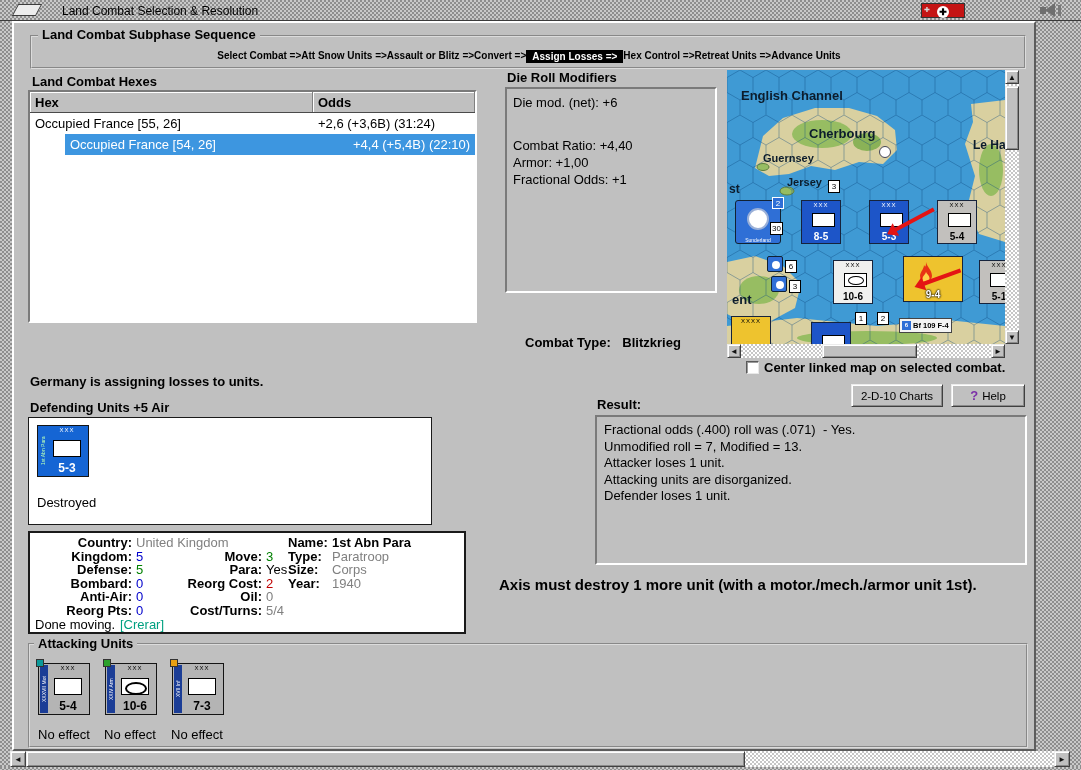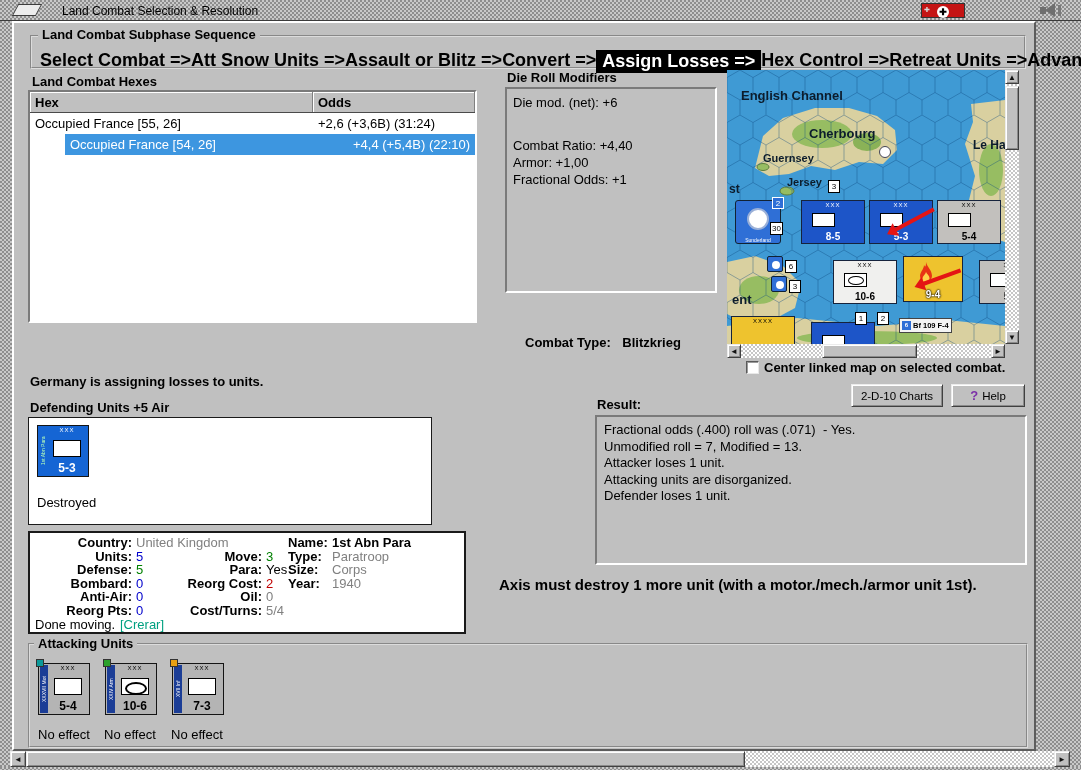--- a/index.html
+++ b/index.html
@@ -42,21 +42,21 @@
 
   
   .sbtn { position:absolute; background:#c0c0c0; border:1px solid; border-color:#ececec #404040 #404040 #ececec;
       box-shadow:inset 1px 1px 0 #ffffff, inset -1px -1px 0 #8a8a8a;
       display:flex; align-items:center; justify-content:center; font-size:8px; color:#111; }
   .sthumb { position:absolute; background:#c0c0c0; border:1px solid; border-color:#ececec #404040 #404040 #ececec;
       box-shadow:inset 1px 1px 0 #ffffff, inset -1px -1px 0 #8a8a8a; }
   .strack { position:absolute; }
 
   
-  .seq-row { position:absolute; display:flex; justify-content:space-between; font-weight:bold; font-size:18px; white-space:nowrap; }
+  .seq-row { position:absolute; display:flex; justify-content:center; font-weight:bold; font-size:10px; white-space:nowrap; }
   .phase.active { background:#000; color:#fff; padding:1px 6px; }
 
   
   .lc-table { position:absolute; background:#fff; overflow:hidden; }
   .thead { display:grid; grid-template-columns:283px 1fr; height:21px; background:#c0c0c0;
            border-bottom:1px solid #4a4a4a; font-weight:bold; }
   .th { padding:3px 0 0 5px; border-right:1px solid #808080; box-shadow:inset 1px 1px 0 #fff; white-space:nowrap; }
   .trow { display:grid; grid-template-columns:283px 1fr; height:21px; }
   .trow .td { padding:3px 0 15px 5px; white-space:nowrap; overflow:hidden; }
   .trow.selected { background:#3d96e0; color:#fff;margin-left:35px; }
@@ -105,21 +105,21 @@
   .counter.def { background:#1565d4; color:#fff; }
   .counter.def .stripe { color:#b8ffb8; }
   .counter.axis { background:#b4b4b4; color:#000; }
   .counter.axis .stripe { background:#1b3d96; color:#fff; }
   .udot { position:absolute; width:8px; height:8px; border:1px solid #333; z-index:3; }
 
   
   .map { position:absolute; left:727px; top:70px; width:292px; height:288px; }
   .mapview { position:absolute; left:0; top:0; width:278px; height:274px; overflow:hidden; background:#3f9ad4; }
   .mlabel { position:absolute; font-weight:bold; color:#0c1c2c; z-index:2; white-space:nowrap; }
-  .mc { position:absolute; width:64px; height:44px; border:1px solid #16233c; z-index:3; }
+  .mc { position:absolute; width:40px; height:44px; border:1px solid #16233c; z-index:3; }
   .mc .msize { position:absolute; top:1px; left:0; right:0; text-align:center; font-size:6px; line-height:6px; letter-spacing:1px; }
   .mc .msym { position:absolute; left:10px; top:12px; width:23px; height:14px; background:#fff; border:1px solid #000; }
   .msym-arm::after { content:""; position:absolute; left:3px; top:2px; width:14px; height:7px;
       border:1.5px solid #000; border-radius:50%; }
   .mc .mval { position:absolute; bottom:1px; left:0; right:0; text-align:center; font-size:10px; font-weight:bold; line-height:11px; }
   .mc.blue { background:#1d55c8; color:#fff; }
   .mc.gray { background:#c2c0bd; color:#000; }
   .mc.white { background:#f0f0ee; color:#000; }
   .mc.yellow { background:#eec32e; color:#000; }
   .mc.yellow .mval { color:#fff; text-shadow:0 0 2px #000, 0 0 2px #000; }
@@ -344,21 +344,21 @@
   </div>
 
   <div class="whitebox" style="left:28px;top:531px;width:438px;height:103px;padding:2px 0 0 5px">
     <div class="ib-row">
       <span class="l1">Country:</span>
       <span class="v1 c-gray">United Kingdom</span>
       <span class="l3">Name:</span>
       <span class="v3" style="font-weight:bold">1st Abn Para</span>
     </div>
     <div class="ib-row">
-      <span class="l1">Units:</span>
+      <span class="l1">Kingdom:</span>
       <span class="v1 c-blue">5</span>
       <span class="l2">Move:</span>
       <span class="v2 c-green">3</span>
       <span class="l3">Type:</span>
       <span class="v3 c-gray">Paratroop</span>
     </div>
     <div class="ib-row">
       <span class="l1">Defense:</span>
       <span class="v1 c-green">5</span>
       <span class="l2">Para:</span>

